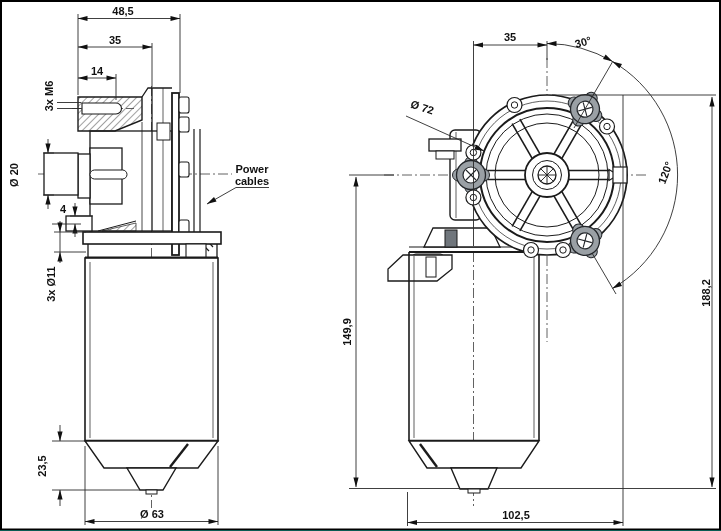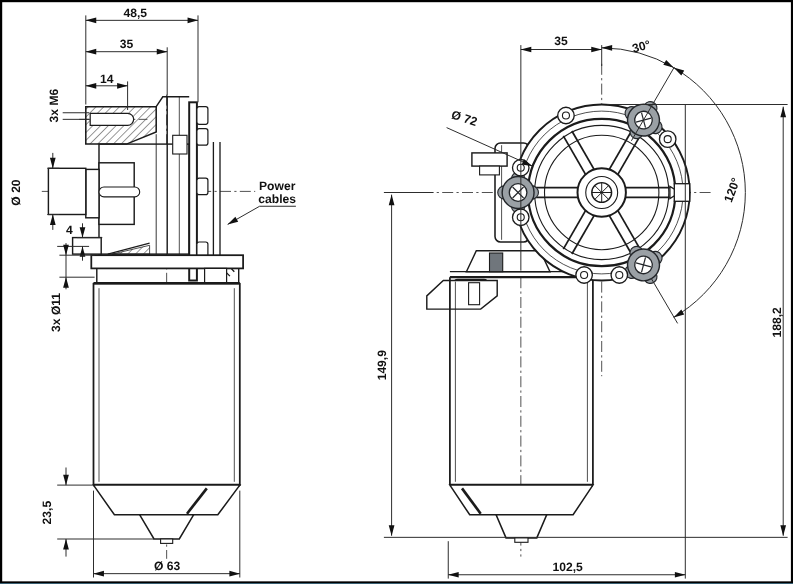--- a/index.html
+++ b/index.html
@@ -1,16 +1,16 @@
 <!DOCTYPE html>
 <html><head>
 <meta charset="utf-8">
 <style>
   html,body{margin:0;padding:0;background:#e8e8e8;}
-  #stage{position:relative;width:721px;height:531px;background:#7dd3fc;overflow:hidden;
+  #stage{position:relative;width:721px;height:531px;background:#14b8a6;overflow:hidden;
          font-family:"Liberation Sans",sans-serif;}
   svg{position:absolute;left:0;top:0;}
   text{fill:#111;font-family:"Liberation Sans",sans-serif;font-weight:700;font-size:11px;}
   .cl{stroke:#3a3a3a;stroke-width:.8;stroke-dasharray:10 3 2 3;fill:none;}
   .dim{stroke:#2a2a2a;stroke-width:.9;fill:none;}
   .geo{stroke:#1b1b1b;fill:none;}
 </style>
 </head>
 <body>
 

